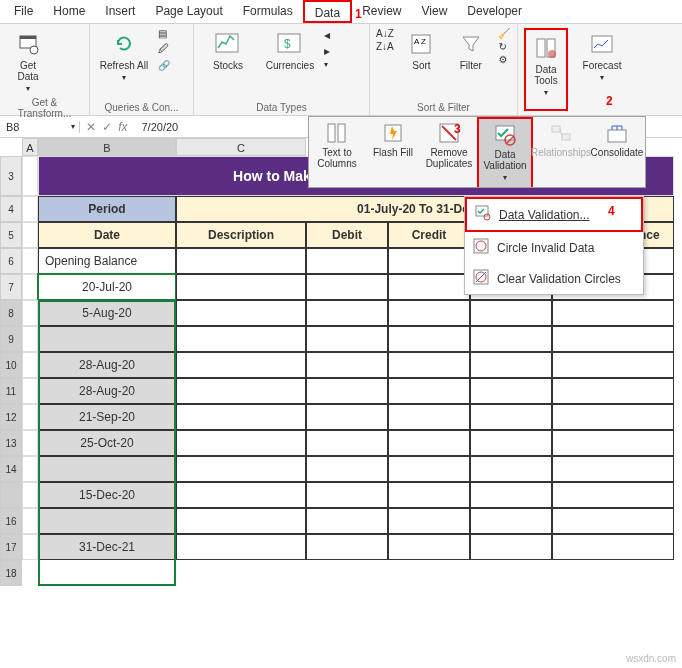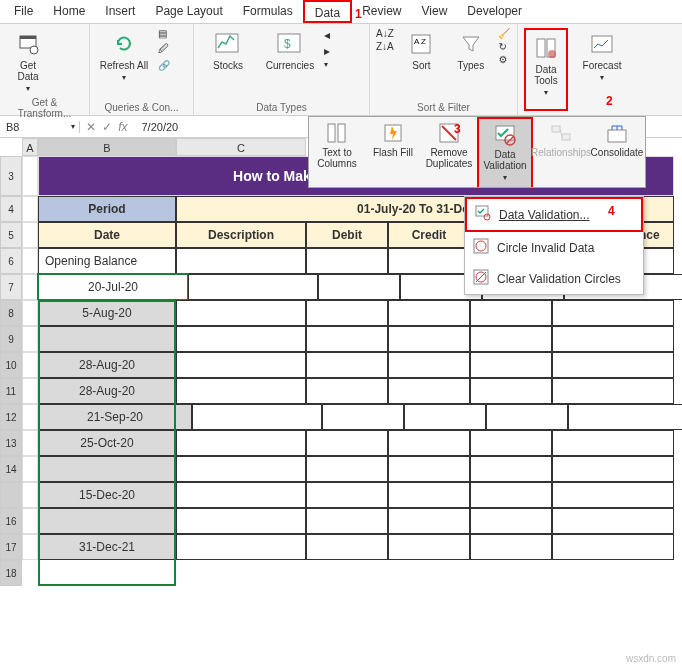--- a/index.html
+++ b/index.html
@@ -164,21 +164,21 @@
             </svg>
           </span>
         <span class="label">Sort</span>
       </div>
       <div class="rbtn">
         <span class="icon">
             <svg width="24" height="24">
               <path d="M4 5h16l-6 8v6l-4-2v-4z" fill="#fff" stroke="#888"></path>
             </svg>
           </span>
-        <span class="label">Types</span>
+        <span class="label">Filter</span>
       </div>
       <div class="stack">
         <span class="stacksm">🧹</span>
         <span class="stacksm">↻</span>
         <span class="stacksm">⚙</span>
       </div>
     </div>
     <div class="grouplabel">Sort &amp; Filter</div>
   </div>
   <div class="ribgroup" style="width:56px;border-right:none">
@@ -380,21 +380,21 @@
       <div class="cell datacell" style="width:130px"></div>
       <div class="cell datacell" style="width:82px"></div>
       <div class="cell datacell" style="width:82px"></div>
       <div class="cell datacell" style="width:82px"></div>
       <div class="cell datacell" style="width:122px"></div>
     </div>
 
     <div id="datarows">
         <div class="gridrow">
           <div class="cell" style="width:16px"></div>
-          <div class="cell datacell firstsel selborder" style="width:150px">20-Jul-20</div>
+          <div class="cell datacell firstsel selborder" style="width:138px">20-Jul-20</div>
           <div class="cell datacell" style="width:130px"></div>
           <div class="cell datacell" style="width:82px"></div>
           <div class="cell datacell" style="width:82px"></div>
           <div class="cell datacell" style="width:82px"></div>
           <div class="cell datacell" style="width:122px"></div>
         </div>
         <div class="gridrow">
           <div class="cell" style="width:16px"></div>
           <div class="cell datacell selrange " style="width:138px">5-Aug-20</div>
           <div class="cell datacell" style="width:130px"></div>
@@ -425,21 +425,21 @@
           <div class="cell" style="width:16px"></div>
           <div class="cell datacell selrange " style="width:138px">28-Aug-20</div>
           <div class="cell datacell" style="width:130px"></div>
           <div class="cell datacell" style="width:82px"></div>
           <div class="cell datacell" style="width:82px"></div>
           <div class="cell datacell" style="width:82px"></div>
           <div class="cell datacell" style="width:122px"></div>
         </div>
         <div class="gridrow">
           <div class="cell" style="width:16px"></div>
-          <div class="cell datacell selrange " style="width:154px">21-Sep-20</div>
+          <div class="cell datacell selrange " style="width:138px">21-Sep-20</div>
           <div class="cell datacell" style="width:130px"></div>
           <div class="cell datacell" style="width:82px"></div>
           <div class="cell datacell" style="width:82px"></div>
           <div class="cell datacell" style="width:82px"></div>
           <div class="cell datacell" style="width:122px"></div>
         </div>
         <div class="gridrow">
           <div class="cell" style="width:16px"></div>
           <div class="cell datacell selrange " style="width:138px">25-Oct-20</div>
           <div class="cell datacell" style="width:130px"></div>

